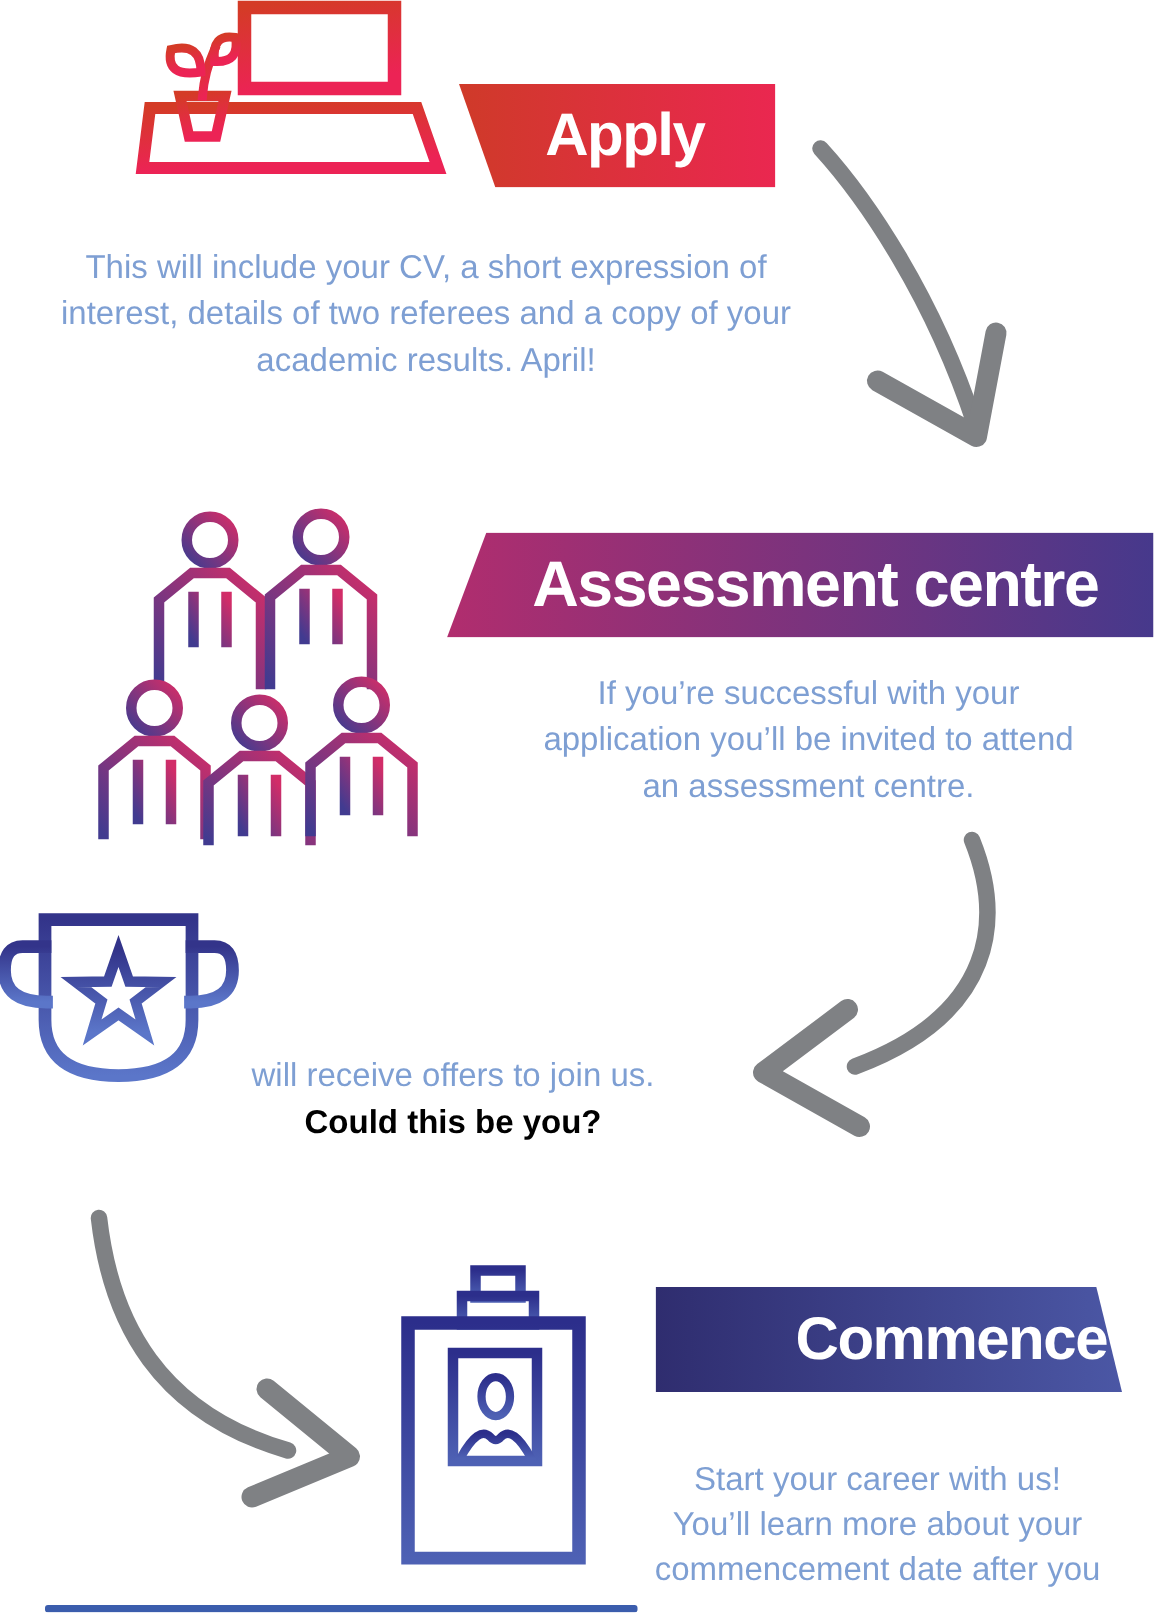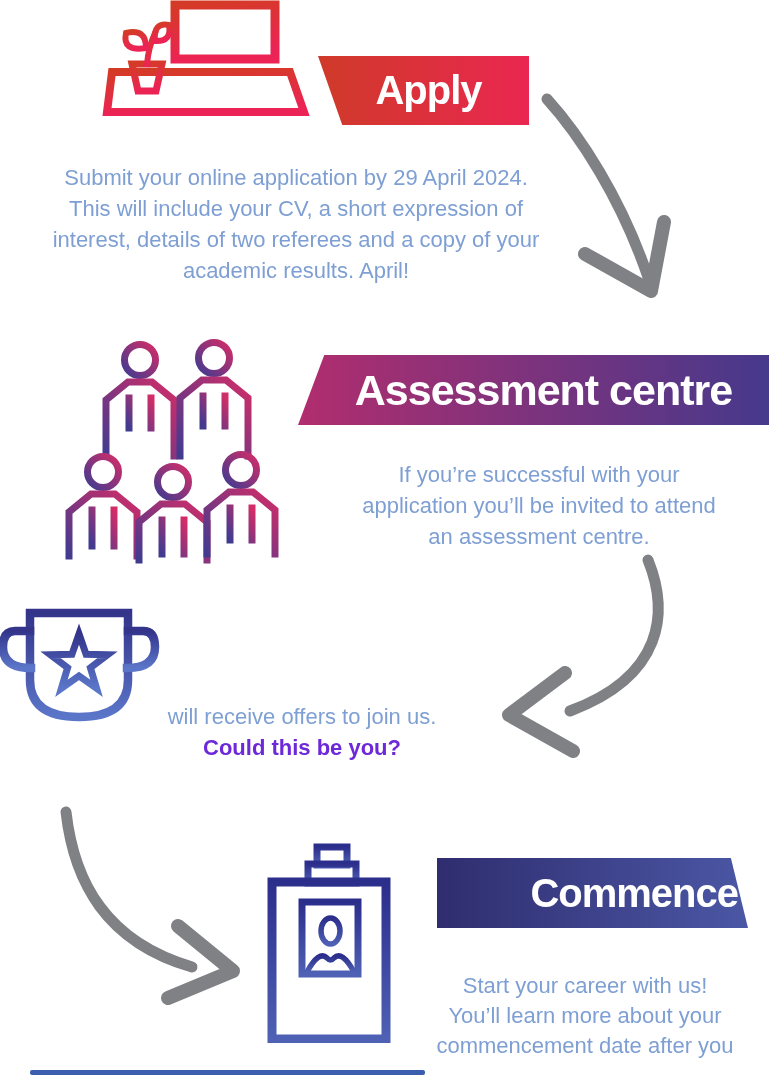--- a/index.html
+++ b/index.html
@@ -34,33 +34,33 @@
   .banner-commence{
     left:437px;top:858px;width:301px;height:70px;font-size:40px;
     background:linear-gradient(90deg,#2f2d6f 0%,#4b57a5 100%);
     clip-path:polygon(0 0,94.5% 0,100% 100%,0 100%);
     padding-right:10px;
   }
   .body-text{
     position:absolute;text-align:center;color:#7e9fd3;
     font-size:22px;line-height:31px;font-family:"Liberation Sans", sans-serif;
   }
-  .body-text .bold-line{color:#6d28d9;font-weight:700;}
+  .body-text .bold-line{color:#000000;font-weight:700;}
   .bottom-bar{
     position:absolute;left:30px;top:1070px;width:395px;height:5px;
     background:#3b5dad;border-radius:2px;
   }
   svg{display:block;}
 </style>
 </head>
 <body>
 
 <div id="canvas">
 
-  <div class="abs" style="left:12px;top:0;width:699px;height:300px;">
+  <div class="abs" style="left:0;top:0;width:699px;height:300px;">
 
     <svg class="abs" style="left:88px;top:0;" width="212" height="145" viewBox="0 0 212 145">
       <defs>
         <linearGradient id="gradRed" x1="0" y1="0" x2="0.25" y2="1">
           <stop offset="0" stop-color="#d43b26"></stop>
             <stop offset="1" stop-color="#ec2355"></stop>
         </linearGradient>
       </defs>
       <g fill="none" stroke="url(#gradRed)" stroke-linecap="square">
         <rect x="75" y="5" width="100" height="54" stroke-width="9"></rect>
@@ -77,21 +77,20 @@
         <path d="M46,48 Q22,52 26,33 Q46,28 46,48 Z" stroke-width="6"></path>
         <path d="M55,41 Q72,42 69,25 Q53,22 55,41 Z" stroke-width="6"></path>
       </g>
     </svg>
 
     <div class="banner banner-apply">
       <span>Apply</span>
     </div>
 
     <div class="body-text" style="left:6px;top:162px;width:556px;">
-      <div>Submit your online application by 29 April 2024.</div>
       <div>This will include your CV, a short expression of</div>
       <div>interest, details of two referees and a copy of your</div>
       <div>academic results. April!</div>
     </div>
   </div>
 
   <div class="abs" style="left:0;top:330px;width:769px;height:240px;margin-left:18px;">
 
     <svg class="abs" style="left:42px;top:6px;" width="230" height="228" viewBox="0 0 230 228">
       <defs>
@@ -121,21 +120,21 @@
         <circle cx="181" cy="134" r="15.5"></circle>
         <path d="M147,218 L147,174 L169,156 L193,156 L215,174 L215,218"></path>
         <path d="M170,172 L170,204 M192,172 L192,204"></path>
       </g>
     </svg>
 
     <div class="banner banner-assessment" style="top:25px;">
       <span>Assessment centre</span>
     </div>
 
-    <div class="body-text" style="left:331px;top:129px;width:380px;">
+    <div class="body-text" style="left:331px;top:116px;width:380px;">
       <div>If you’re successful with your</div>
       <div>application you’ll be invited to attend</div>
       <div>an assessment centre.</div>
     </div>
   </div>
 
   <div class="abs" style="left:0;top:598px;width:769px;height:210px;">
 
     <svg class="abs" style="left:0;top:0;" width="160" height="185" viewBox="0 0 160 185">
       <defs>

